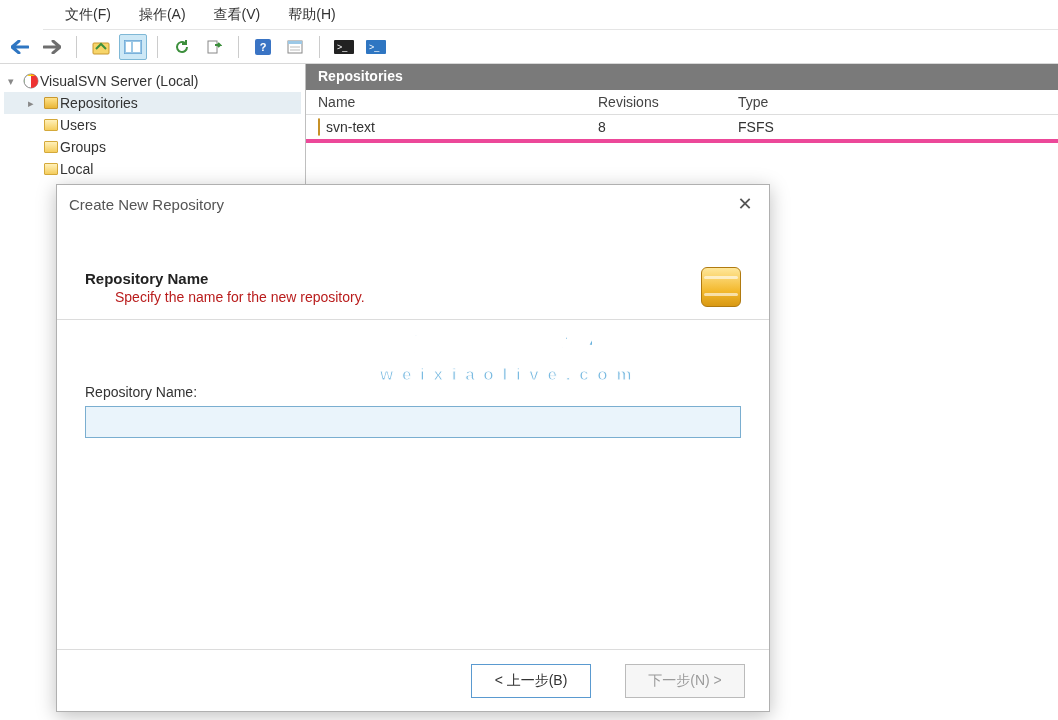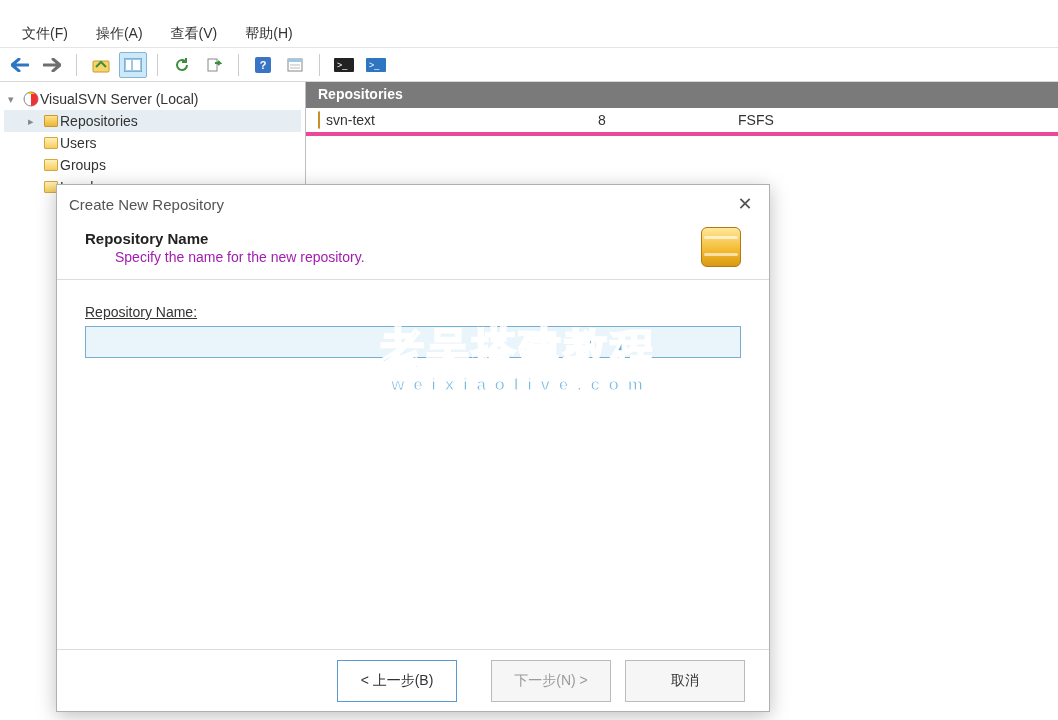--- a/index.html
+++ b/index.html
@@ -7,26 +7,27 @@
     margin: 0; padding: 0;
     width: 1058px; height: 720px;
     font-family: "Microsoft YaHei", "Segoe UI", Tahoma, sans-serif;
     font-size: 14px;
     background: #fff;
     color: #333;
     overflow: hidden;
   }
   
   .menubar {
-    height: 48px;
+    height: 30px;
     display: flex;
-    align-items: flex-end;
+    align-items: center;
     padding: 0 8px;
     background: #fff;
     border-bottom: 1px solid #e5e5e5;
+    margin-left: 43px;
   }
   .menubar .menu-item {
     padding: 4px 14px;
     color: #333;
   }
   
   .toolbar {
     height: 34px;
     display: flex;
     align-items: center;
@@ -94,21 +95,21 @@
   .col-type { flex: 0 0 160px; }
 
   
   .dialog {
     position: absolute;
     left: 56px; top: 184px;
     width: 714px; height: 528px;
     background: #fff;
     border: 1px solid #b0b0b0;
     box-shadow: 0 4px 18px rgba(0,0,0,.25);
-    display: flex; flex-direction: column;
+    display: flex; flex-direction: column; gap: 40px;
   }
   .dlg-titlebar {
     height: 38px;
     display: flex; align-items: center;
     padding: 0 12px;
     color: #555;
     font-size: 15px;
   }
   .dlg-close {
     margin-left: auto;
@@ -116,78 +117,78 @@
     width: 24px; text-align: center;
   }
   .dlg-hdr {
     padding: 4px 28px 12px 28px;
     border-bottom: 1px solid #dcdcdc;
     background: #fff;
     display: flex; align-items: center;
   }
   .dlg-hdr .txt { flex: 1; }
   .dlg-hdr .title { font-weight: bold; color:#222; font-size: 15px; }
-  .dlg-hdr .sub { color: #a21caf; padding: 2px 0 0 30px; }
+  .dlg-hdr .sub { color: #b91c1c; padding: 2px 0 0 30px; }
   .barrel-lg {
     width: 40px; height: 40px;
     background: linear-gradient(180deg,#ffe79a 0%, #f3b92e 60%, #d99914 100%);
     border: 1px solid #b07a10;
     border-radius: 6px;
     position: relative;
   }
   .barrel-lg::before, .barrel-lg::after {
     content:""; position:absolute; left:2px; right:2px; height:3px;
     background: rgba(255,255,255,.6); border-radius:2px;
   }
   .barrel-lg::before { top: 8px; }
   .barrel-lg::after  { bottom: 10px; }
   .dlg-body {
     flex: 1;
     padding: 24px 28px;
     position: relative;
   }
-  .field-label { color:#333; margin-bottom: 6px; text-decoration: underline; }
+  .field-label { color:#333; margin-bottom: 6px; }
   .text-input {
     width: 100%;
     height: 32px;
     border: 1px solid #7aaed0;
     background: #eaf4fb;
     padding: 4px 8px;
     font-family: inherit;
     font-size: 14px;
     outline: none;
   }
   .dlg-btnbar {
     height: 62px;
     border-top: 1px solid #dcdcdc;
     display: flex; align-items: center;
     justify-content: flex-end;
     gap: 14px;
     padding: 0 24px;
   }
   .abtn {
-    min-width: 120px; height: 42px;
+    min-width: 120px; height: 34px;
     border: 1px solid #bbb;
     background: #f6f6f6;
     display: flex; align-items: center; justify-content: center;
     color: #333;
     text-align: center;
   }
   .abtn.primary { border: 1px solid #5a9ad0; background: #fff; }
   .abtn.disabled { color: #9b9b9b; margin-left: 20px; }
   
   .wm {
     position: absolute;
     left: 380px; top: 320px;
     pointer-events: none;
     text-align: center;
     font-weight: 800;
     letter-spacing: 2px;
   }
-  .wm .l1 { font-size: 44px; color: rgba(80,165,215,.85); -webkit-text-stroke: 2px #fff; }
+  .wm .l1 { font-size: 36px; color: rgba(80,165,215,.85); -webkit-text-stroke: 2px #fff; }
   .wm .l2 { font-size: 17px; color: rgba(100,175,220,.85); -webkit-text-stroke: 1px #fff; margin-top:-4px;}
 </style>
 </head>
 <body>
 
 <div class="menubar">
   <div class="menu-item">文件(F)</div>
   <div class="menu-item">操作(A)</div>
   <div class="menu-item">查看(V)</div>
   <div class="menu-item">帮助(H)</div>
@@ -304,20 +305,25 @@
         <span class="arrow"></span>
       <span class="icon">
           <span class="folder2"></span>
         </span>
       <span>Local</span>
     </div>
   </div>
 
   <div class="list-pane">
     <div class="list-title">Repositories</div>
+    <div class="list-head">
+      <div class="col-name">Name</div>
+      <div class="col-rev">Revisions</div>
+      <div class="col-type">Type</div>
+    </div>
     <div class="list-row">
       <div class="col-name">
         <span class="icon"><span class="barrel-sm"></span></span>
         <span>svn-text</span>
       </div>
       <div class="col-rev">8</div>
       <div class="col-type">FSFS</div>
     </div>
   </div>
 </div>
@@ -336,20 +342,19 @@
     </div>
     <div class="barrel-lg"></div>
   </div>
   <div class="dlg-body">
     <div class="field-label">Repository Name:</div>
     <input class="text-input" type="text" value="" style="">
   </div>
   <div class="dlg-btnbar">
     <div class="abtn primary">&lt; 上一步(B)</div>
     <div class="abtn disabled">下一步(N) &gt;</div>
-    <div class="abtn">取消</div>
   </div>
 </div>
 
 <div class="wm">
   <div class="l1">老吴搭建教程</div>
   <div class="l2">w e i x i a o l i v e . c o m</div>
 </div>
 
 </body></html>

